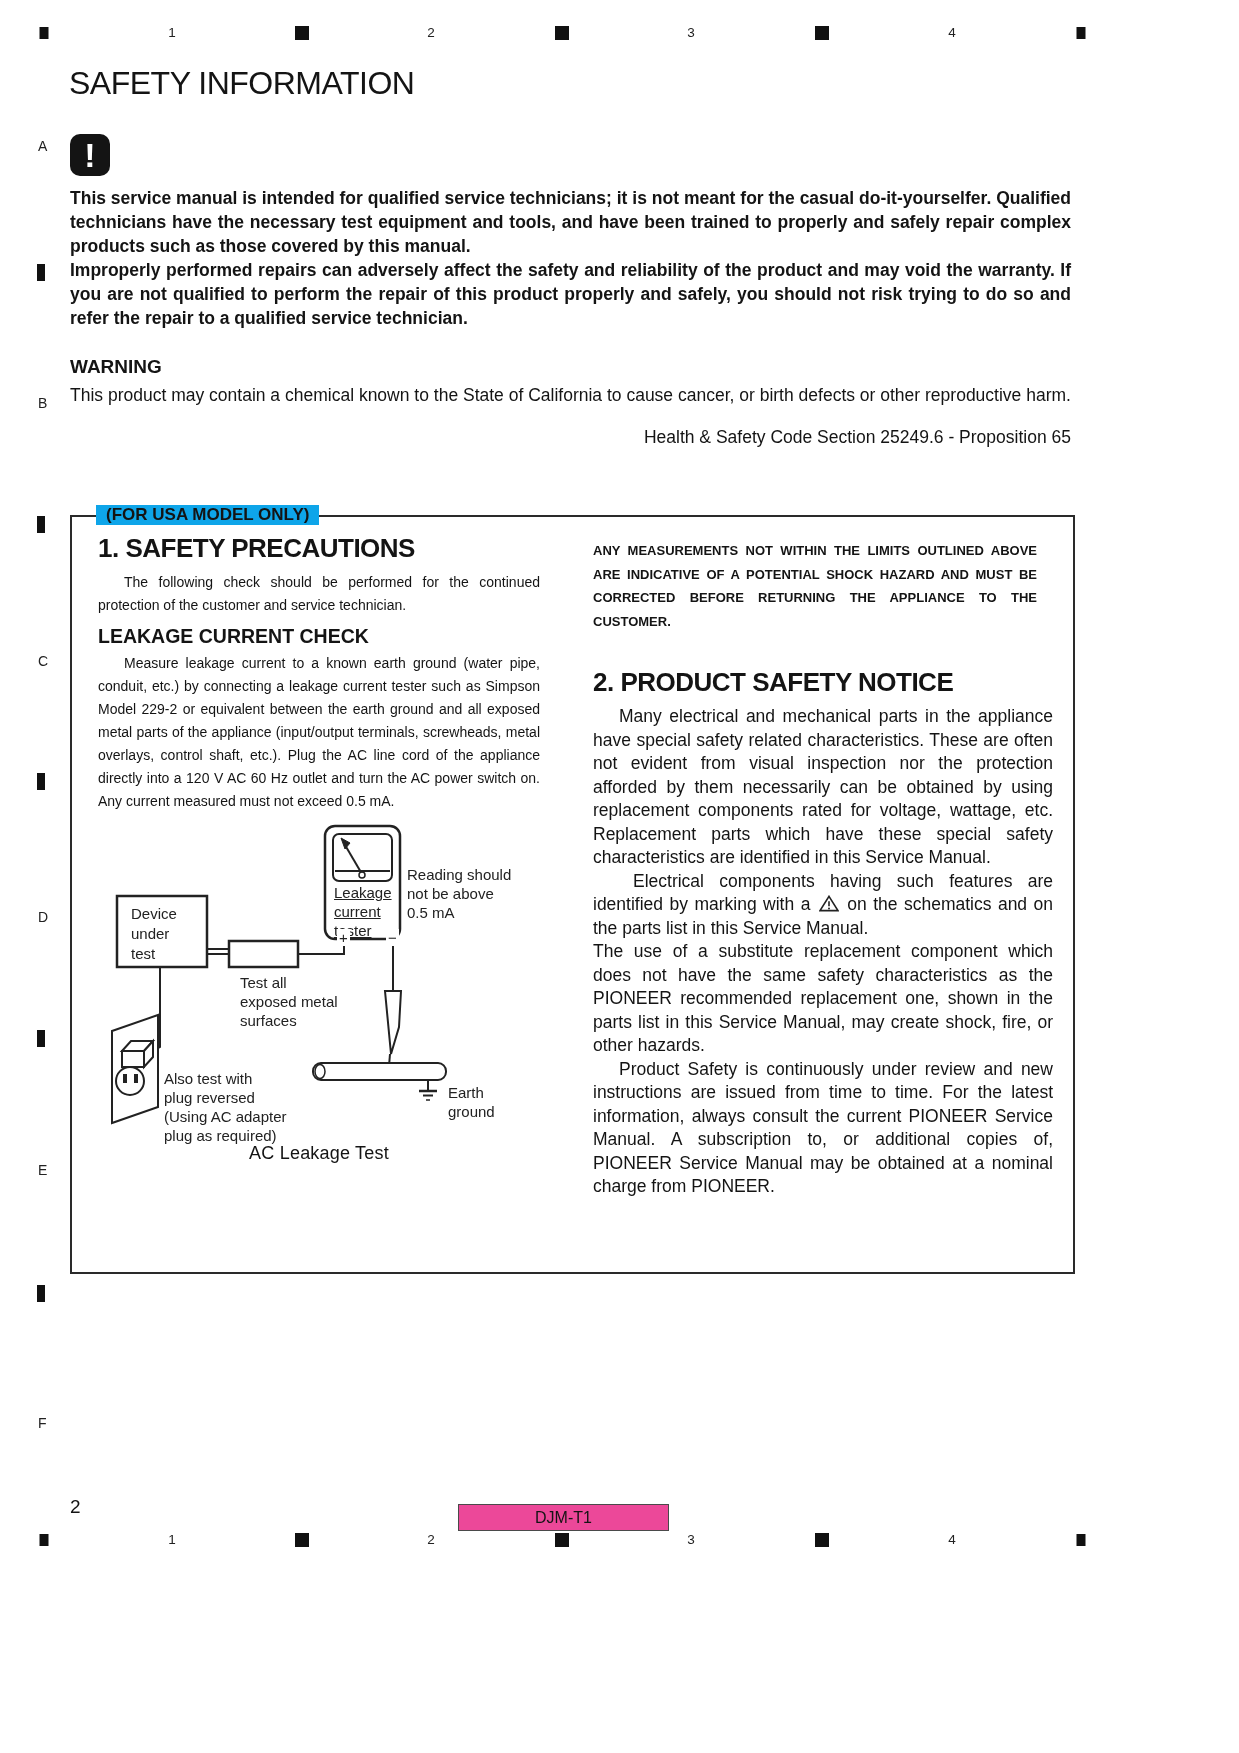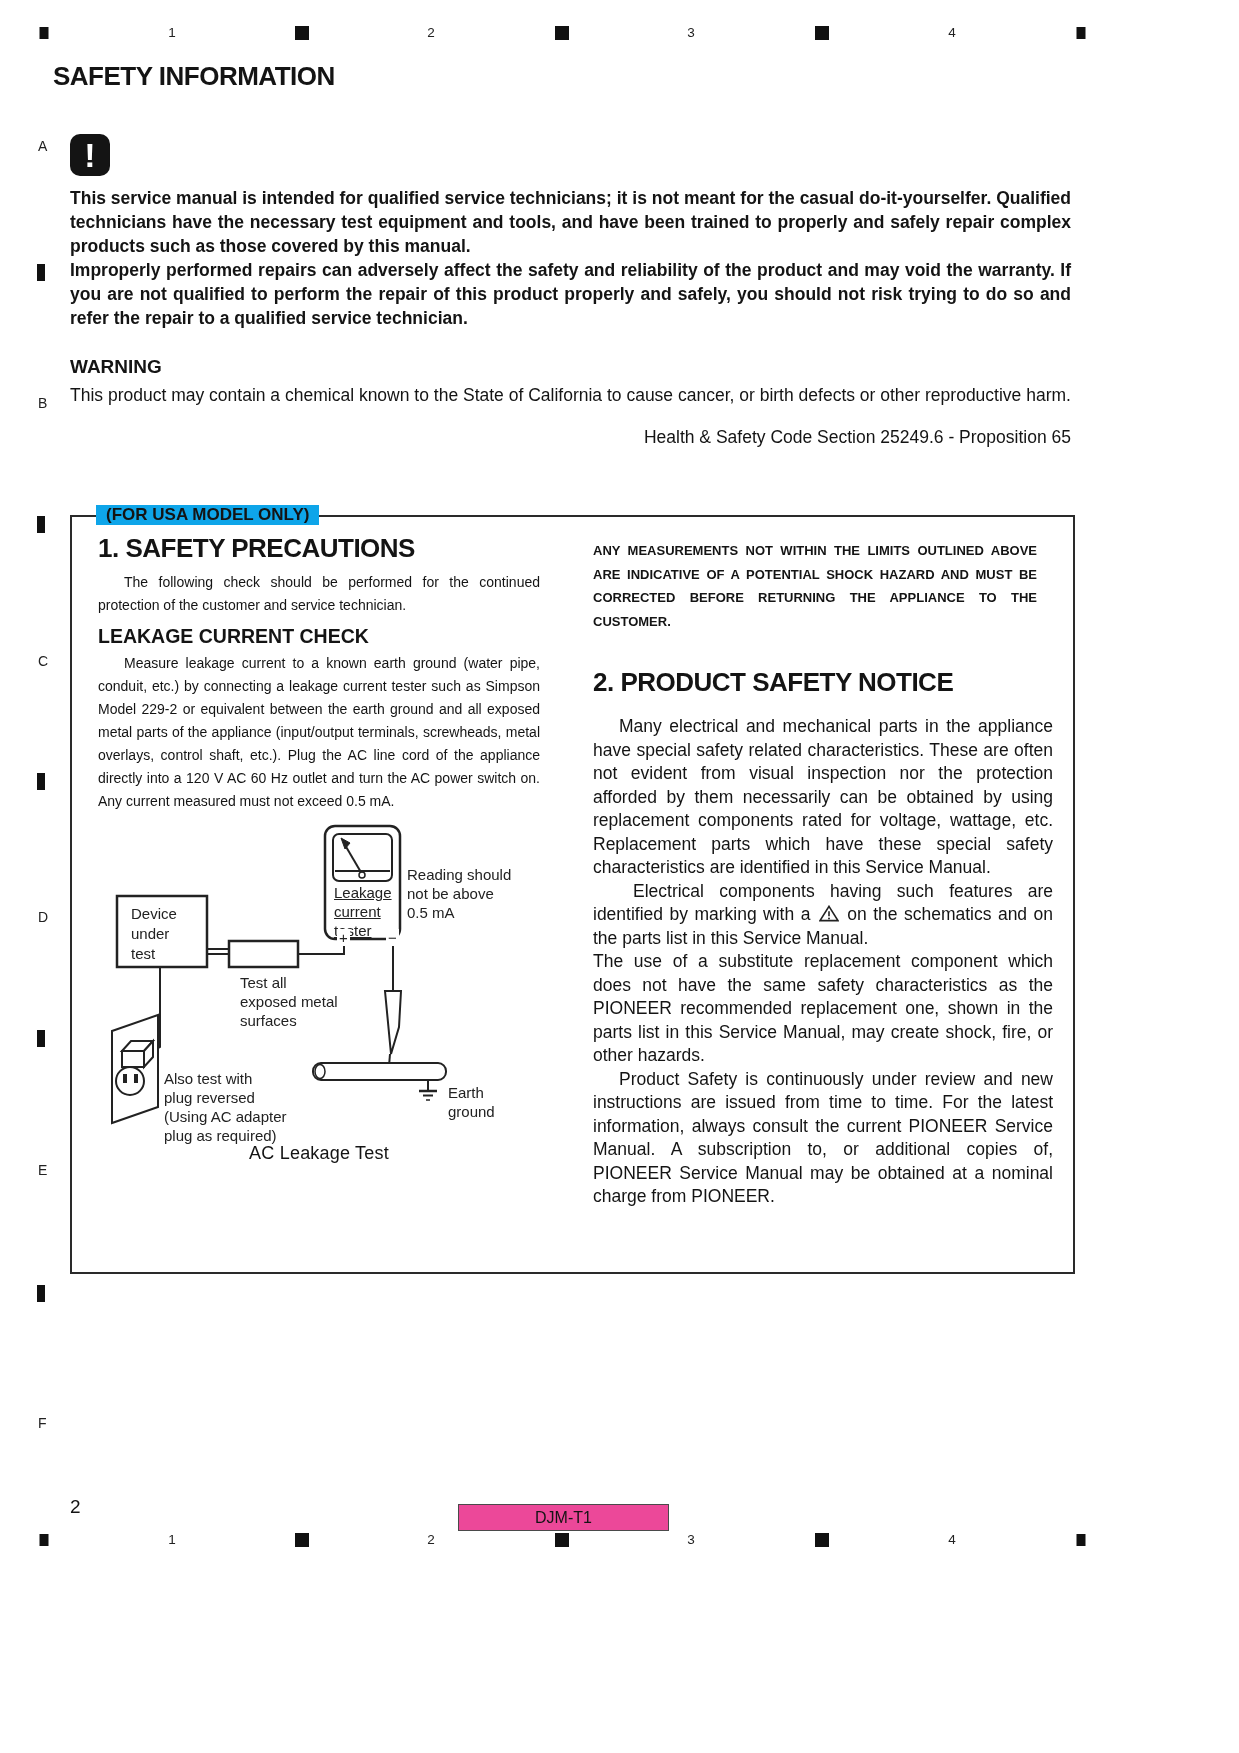--- a/index.html
+++ b/index.html
@@ -13,21 +13,21 @@
 
   
   .rm { position:absolute; transform:translateX(-50%); }
   .rm-big { width:14px; height:14px; background:#111; }
   .rm-small { width:9px; height:12px; background:#111; }
   .rm-num { font-size:13.5px; color:#222; }
 
   .margin-letter { position:absolute; left:38px; font-size:14px; color:#222; }
   .margin-tick { position:absolute; left:37px; width:8px; height:17px; background:#111; }
 
-  .title { position:absolute; left:53px; top:44px; font-size:26px; font-weight:bold; letter-spacing:-0.5px; }
+  .title { position:absolute; left:69px; top:44px; font-size:32px; font-weight:normal; letter-spacing:-0.5px; }
 
   .caution-icon {
     position:absolute; left:70px; top:134px; width:40px; height:42px;
     background:#141414; border-radius:10px; color:#fff;
     display:flex; align-items:center; justify-content:center;
     font-size:34px; font-weight:bold;
   }
 
   .intro { position:absolute; left:70px; top:186px; width:1001px; font-weight:bold;
            font-size:17.5px; line-height:24px; }
@@ -194,21 +194,21 @@
         <div class="dlabel pre" style="left:350px; top:264px;">Earth
 ground</div>
       </div>
 
       <div class="caption">AC Leakage Test</div>
     </div>
 
     <div class="col-right">
       <p class="limits j">ANY MEASUREMENTS NOT WITHIN THE LIMITS OUTLINED ABOVE ARE INDICATIVE OF A POTENTIAL SHOCK HAZARD AND MUST BE CORRECTED BEFORE RETURNING THE APPLIANCE TO THE CUSTOMER.</p>
 
-      <h2 class="sec-h" style="margin-bottom:18px;">2. PRODUCT SAFETY NOTICE</h2>
+      <h2 class="sec-h" style="margin-bottom:8px;">2. PRODUCT SAFETY NOTICE</h2>
 
       <p class="rp j ind">Many electrical and mechanical parts in the appliance have special safety related characteristics. These are often not evident from visual inspection nor the protection afforded by them necessarily can be obtained by using replacement components rated for voltage, wattage, etc. Replacement parts which have these special safety characteristics are identified in this Service Manual.</p>
 
       <p class="rp j ind-lg"><span>Electrical components having such features are identified by marking with a </span><svg class="tri" width="20" height="17" viewBox="0 0 22 19">
             <polygon points="11,1.5 21,17.5 1,17.5" fill="none" stroke="#222" stroke-width="1.8"></polygon>
             <line x1="11" y1="7" x2="11" y2="12.5" stroke="#222" stroke-width="1.8"></line>
             <circle cx="11" cy="15" r="1.1" fill="#222"></circle>
           </svg><span> on the schematics and on the parts list in this Service Manual.</span></p>
 
       <p class="rp j">The use of a substitute replacement component which does not have the same safety characteristics as the PIONEER recommended replacement one, shown in the parts list in this Service Manual, may create shock, fire, or other hazards.</p>

